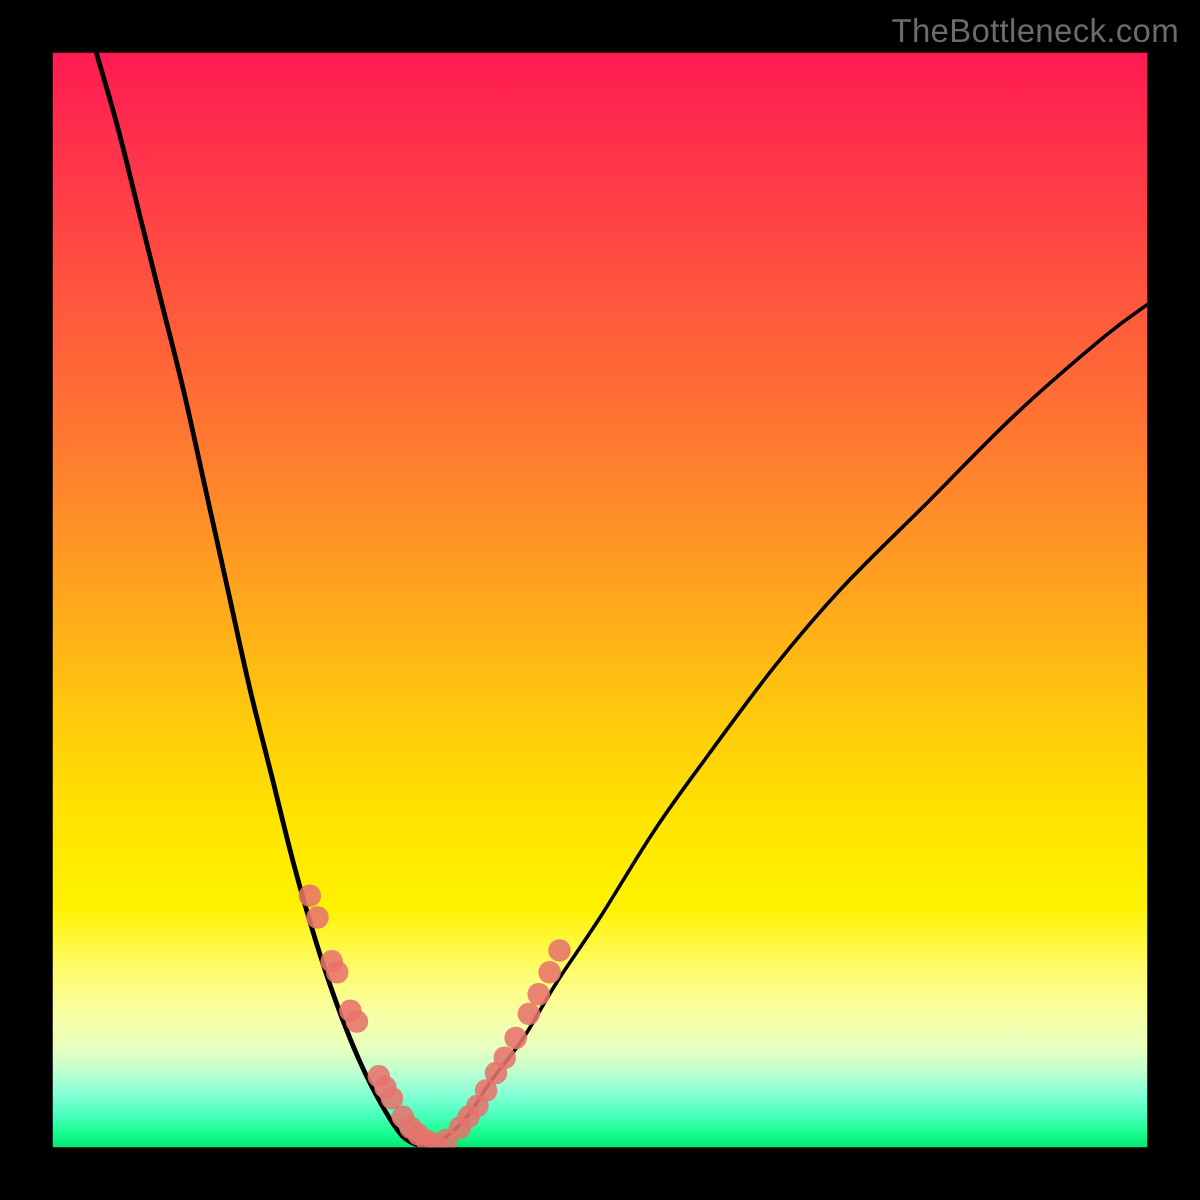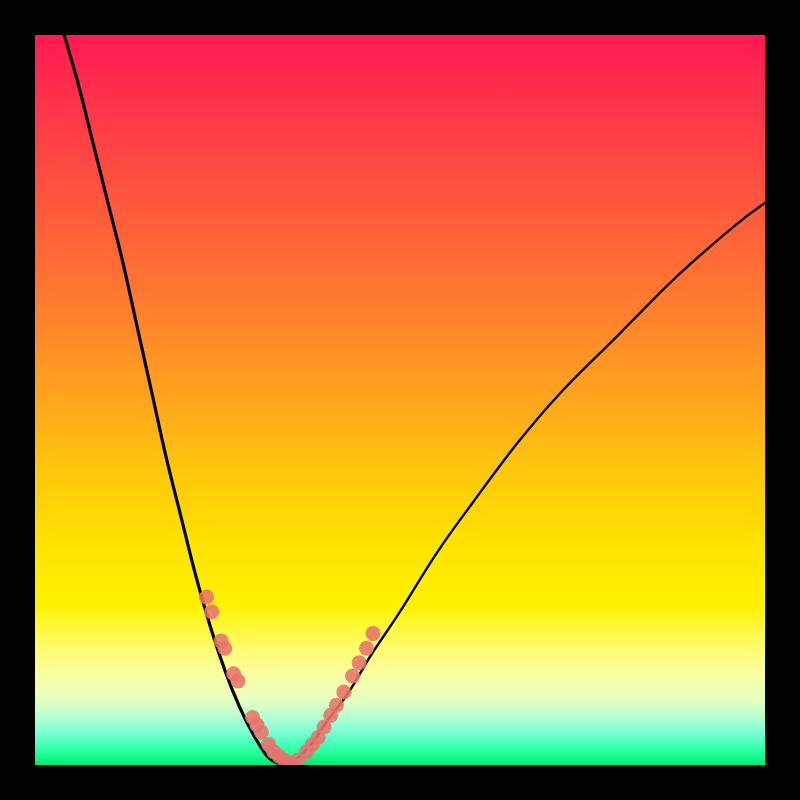--- a/index.html
+++ b/index.html
@@ -63,20 +63,21 @@
     inset: 0;
     width: 730px;
     height: 730px;
   }
 </style>
 </head>
 <body>
 
 <div class="frame">
 
+  <div class="watermark">TheBottleneck.com</div>
 
   <div class="plot">
     <div class="gradient"></div>
     <svg class="curve" viewBox="0 0 730 730" preserveAspectRatio="none">
       <g id="curve-layer">
           <path d="M 29.2 0 C 31.828 9.197999999999983, 38.544 31.389999999999908, 43.8 51.09999999999991 C 49.056 70.80999999999992, 53.144 88.47599999999998, 58.4 109.5 C 63.656 130.524, 67.744 146.87599999999998, 73 167.89999999999998 C 78.256 188.92399999999998, 82.344 203.96200000000002, 87.6 226.3 C 92.856 248.638, 96.944 268.348, 102.2 292 C 107.456 315.652, 111.544 334.048, 116.8 357.7 C 122.056 381.352, 126.144 401.062, 131.4 423.40000000000003 C 136.656 445.73800000000006, 140.744 460.77599999999995, 146 481.79999999999995 C 151.256 502.82399999999996, 155.344 520.49, 160.6 540.2 C 165.856 559.9100000000001, 169.944 574.218, 175.2 591.3 C 180.456 608.382, 184.544 620.646, 189.8 635.1 C 195.056 649.5540000000001, 199.144 659.774, 204.4 671.6 C 209.656 683.426, 213.744 691.602, 219 700.8 C 224.256 709.9979999999999, 228.344 717.4440000000001, 233.6 722.7 C 238.856 727.956, 245.572 728.686, 248.20000000000002 730" fill="none" stroke="#000000" stroke-width="3.2" stroke-linecap="round"></path>
           <path d="M 248.20000000000002 730 C 250.828 728.686, 257.54400000000004 726.642, 262.8 722.7 C 268.056 718.758, 272.144 714.6700000000001, 277.4 708.1 C 282.65599999999995 701.53, 285.43 695.398, 292 686.2 C 298.57 677.0020000000001, 306.01599999999996 668.826, 313.9 657 C 321.784 645.174, 326.60200000000003 634.954, 335.8 620.5 C 344.998 606.046, 353.174 595.096, 365 576.7 C 376.826 558.3040000000001, 388.36000000000007 538.01, 401.50000000000006 518.3 C 414.64000000000004 498.5899999999999, 423.546 486.90999999999997, 438 467.2 C 452.454 447.49, 466.032 428.51, 481.8 408.8 C 497.56800000000004 389.09000000000003, 507.204 377.40999999999997, 525.6 357.7 C 543.996 337.99, 562.976 320.324, 584 299.3 C 605.024 278.276, 621.376 260.61, 642.4 240.89999999999998 C 663.424 221.18999999999997, 685.0319999999999 202.93999999999994, 700.8 189.79999999999995 C 716.568 176.65999999999997, 724.744 171.84199999999998, 730 167.89999999999998" fill="none" stroke="#000000" stroke-width="2.4" stroke-linecap="round"></path>
         </g>
       <g id="dots-layer">
           <circle cx="171.54999999999998" cy="562.1" r="7.5" fill="#e7736b" fill-opacity="0.88"></circle>

